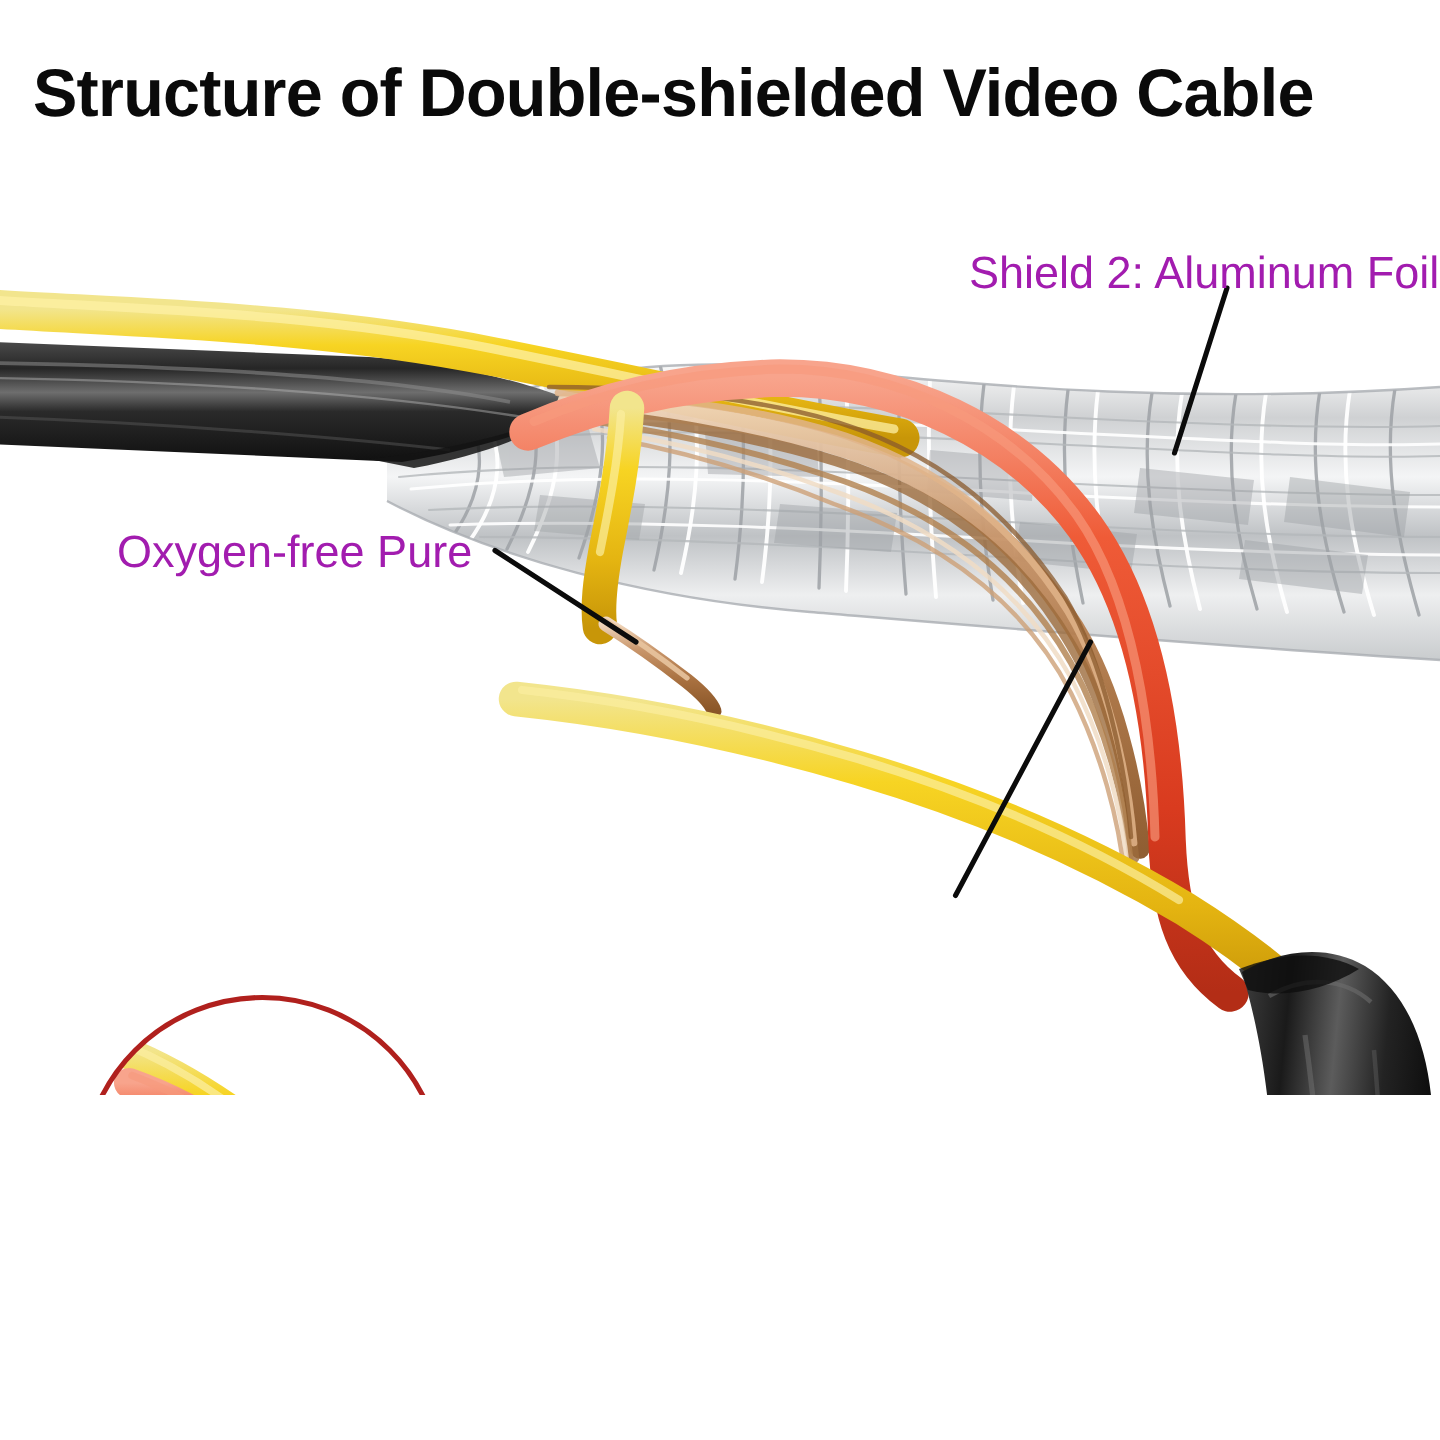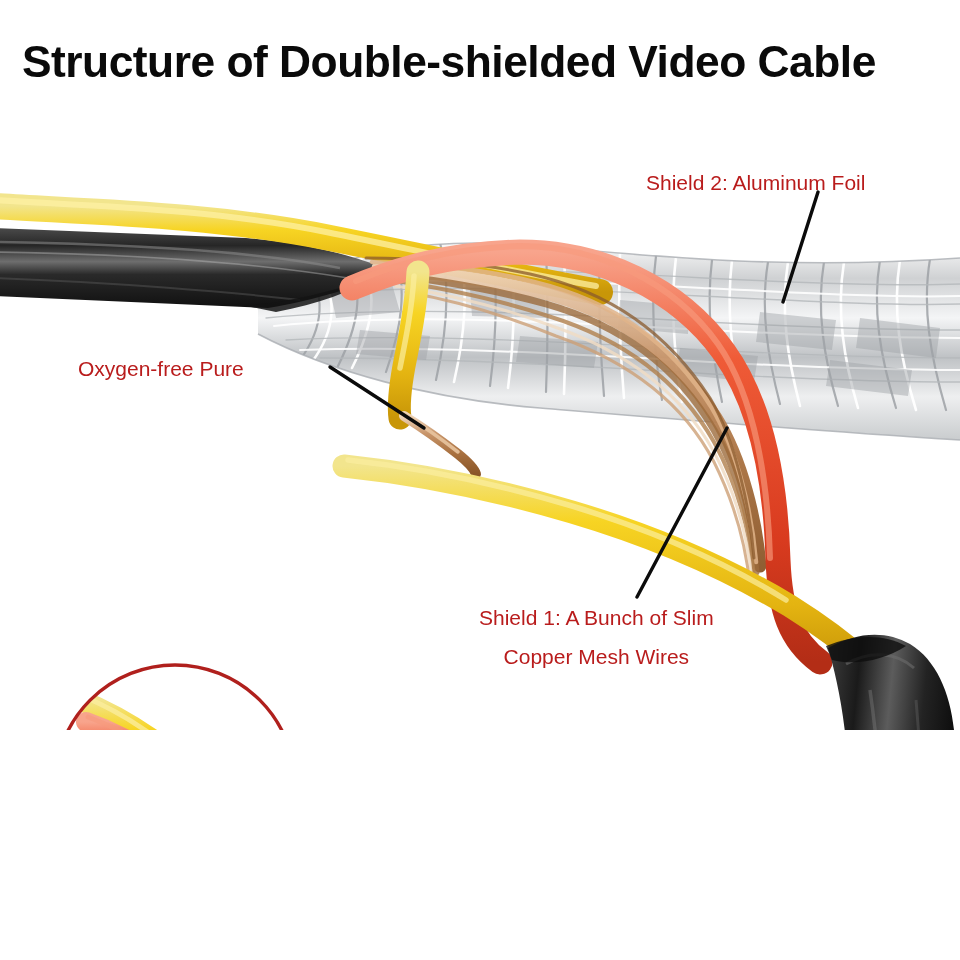--- a/index.html
+++ b/index.html
@@ -31,22 +31,22 @@
     font-size: 45px;
     letter-spacing: -0.5px;
     color: #0a0a0a;
     white-space: nowrap;
     transform: scaleX(0.985);
     transform-origin: left center;
   }
   .anno {
     position: absolute;
     font-family: "Liberation Sans", sans-serif;
-    font-size: 21px;
-    color: #b91c1c;
+    font-size: 30px;
+    color: #a21caf;
     line-height: 39px;
     white-space: nowrap;
   }
   .anno-shield2 { left: 646px; top: 163px; }
   .anno-core    { left: 78px;  top: 349px; text-align: left; }
   .anno-shield1 { left: 479px; top: 598px; }
   .anno-core .l2 { display: block; margin-left: -41px; }
   .anno-shield1 .l2 { display: block; text-align: center; }
   .badge-label {
     position: absolute;
@@ -270,18 +270,14 @@
   <div class="title">Structure of Double-shielded Video Cable</div>
 
   <div class="anno anno-shield2">
     <span>Shield 2: Aluminum Foil</span>
   </div>
 
   <div class="anno anno-core">
     <span>Oxygen-free Pure</span>
   </div>
 
-  <div class="anno anno-shield1">
-    <span>Shield 1: A Bunch of Slim</span>
-    <span class="l2">Copper Mesh Wires</span>
-  </div>
 
 </div>
 
 </body></html>

